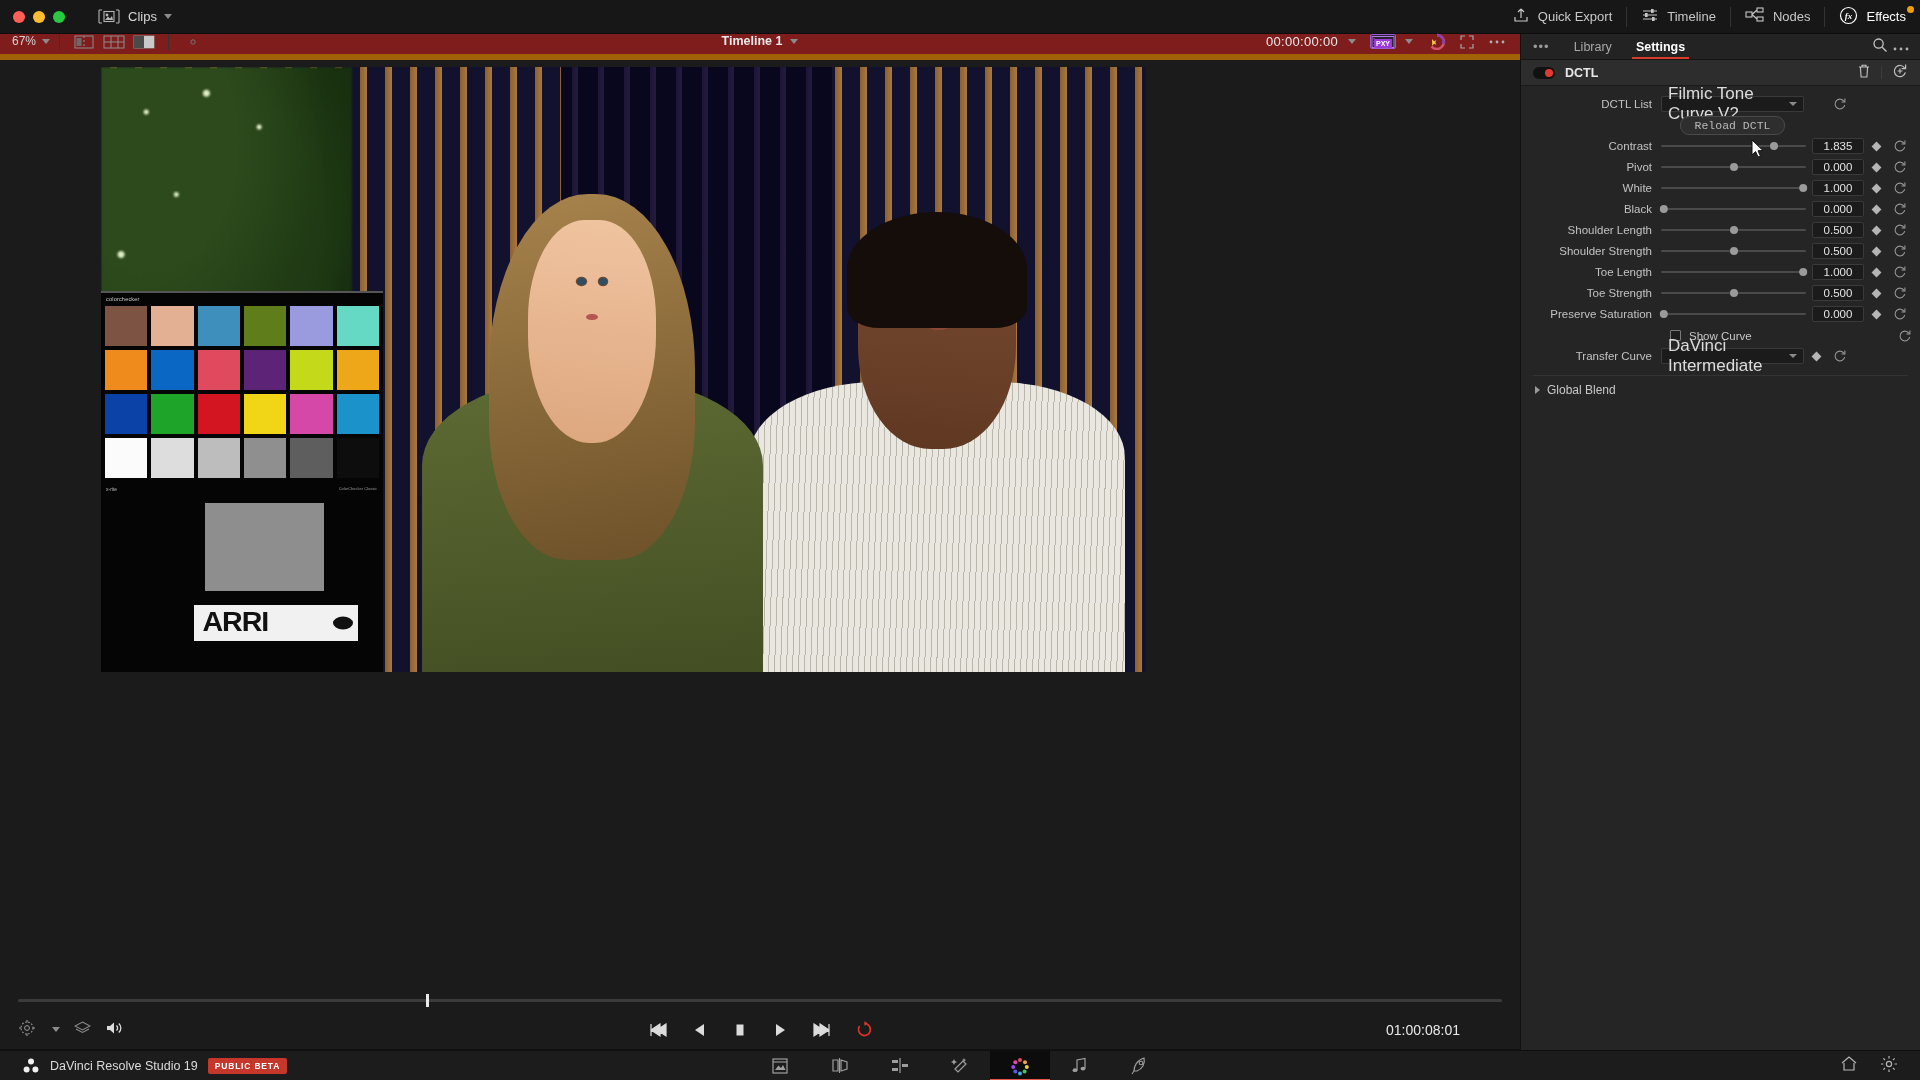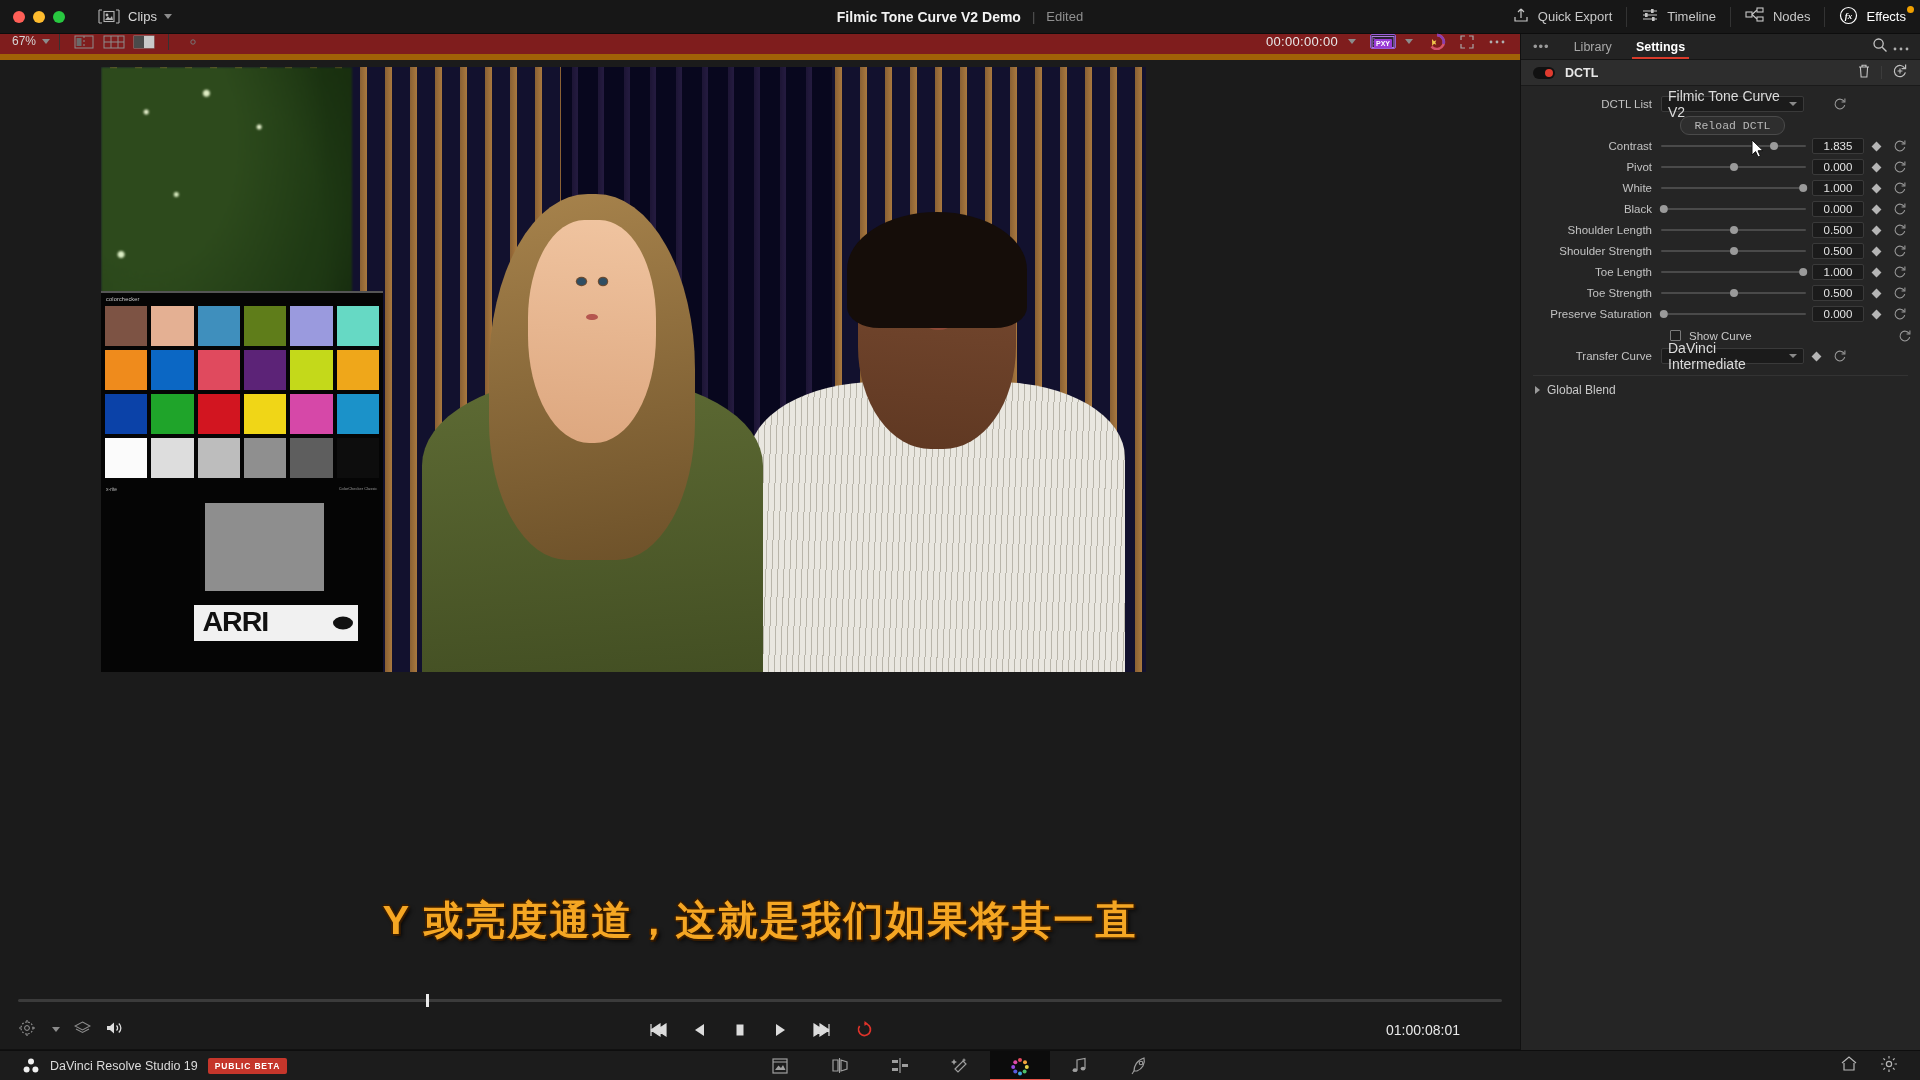--- a/index.html
+++ b/index.html
@@ -205,21 +205,21 @@
   .effect-name { font-size:12.5px; font-weight:bold; color:#e8e8e8; }
   .eh-right { margin-left:auto; display:flex; align-items:center; gap:10px; }
   .vsep { width:1px; height:13px; background:#3c3c3c; }
 
   .params { padding:8px 0 0 0; }
   .prow { display:flex; align-items:center; height:20px; margin-bottom:1px; padding-right:8px; }
   .plabel { width:140px; text-align:right; font-size:11.5px; color:#c2c2c2;
     padding-right:9px; }
   .dropdown { flex:0 0 143px; height:16px; background:#1b1b1b; border:1px solid #3a3a3a;
     border-radius:2px; display:flex; align-items:center; padding:0 6px; }
-  .dd-text { font-size:14px; color:#dcdcdc; }
+  .dd-text { font-size:17px; color:#dcdcdc; }
   .dd-chev { margin-left:auto; width:0;height:0;border-left:4px solid transparent;
     border-right:4px solid transparent;border-top:4px solid #8a8a8a; }
   .slidearea { flex:1; position:relative; height:20px; display:flex; align-items:center;
     margin-right:6px; }
   .strack { position:absolute; left:0; right:0; height:2px; background:#4a4a4a; border-radius:1px; }
   .sknob { position:absolute; width:8px; height:8px; border-radius:50%; background:#9a9a9a;
     transform:translateX(-50%); }
   .numbox { flex:0 0 52px; height:16px; background:#1b1b1b; border:1px solid #3a3a3a;
     border-radius:2px; display:flex; align-items:center; justify-content:center;
     font-size:11.5px; color:#e4e4e4; }
@@ -280,25 +280,20 @@
           <path d="M22 1 L19 1 M22 1 L22 14 M22 14 L19 14" stroke="#b5b5b5" fill="none" stroke-width="1.1"></path>
           <rect x="7" y="2.5" width="10" height="10" stroke="#b5b5b5" fill="none" stroke-width="1.1"></rect>
           <circle cx="10" cy="6" r="1.4" fill="#b5b5b5"></circle>
           <path d="M8 11 L11 7.5 L13 9.5 L15 7 L16 11 Z" fill="#b5b5b5"></path>
         </svg>
       </span>
       <span class="clips-label">Clips</span>
       <span class="chev"></span>
     </div>
 
-    <div class="title-center">
-      <span class="proj-title">Filmic Tone Curve V2 Demo</span>
-      <span class="proj-sep">|</span>
-      <span class="proj-edited">Edited</span>
-    </div>
 
     <div class="title-right">
       <div class="tr-btn">
         <span>
           <svg width="18" height="18" viewBox="0 0 18 18">
             <path d="M3 11 L3 15 L15 15 L15 11" stroke="#c8c8c8" fill="none" stroke-width="1.2"></path>
             <path d="M9 12 L9 3 M9 3 L6 6 M9 3 L12 6" stroke="#c8c8c8" fill="none" stroke-width="1.2"></path>
           </svg>
         </span>
         <span>Quick Export</span>
@@ -371,20 +366,24 @@
               <path d="M1 1 L11 1 L11 13 L1 13 Z" fill="#4a4a4a"></path>
             </svg>
         </span>
         <div class="vt-sep"></div>
         <span class="vt-icon">
           <svg width="12" height="12" viewBox="0 0 12 12">
               <circle cx="6" cy="6" r="2.2" stroke="#767676" fill="none" stroke-width="1"></circle>
             </svg>
         </span>
 
+        <div class="vt-center">
+          <span class="tlname">Timeline 1</span>
+          <span class="chev"></span>
+        </div>
 
         <div class="vt-right">
           <span class="tc-top">00:00:00:00</span>
           <span class="chev" style="margin:0 10px"></span>
           <span class="pxy">
             <svg width="24" height="14" viewBox="0 0 24 14" style="position:absolute;left:0;top:0">
               <rect x="1" y="1.5" width="22" height="11" stroke="#b07ae0" fill="none" stroke-width="1"></rect>
               <path d="M3 3 V11" stroke="#b07ae0" stroke-width="0.8" stroke-dasharray="1.5 1.5"></path>
             </svg>
             <span>PXY</span>
@@ -475,21 +474,20 @@
               <div class="cc-foot2">ColorChecker Classic</div>
               <div class="graycard"></div>
               <div class="arri">
                 <span class="arri-txt">ARRI</span>
                 <span class="arri-mark"></span>
               </div>
             </div>
           </div>
         </div>
 
-        <div class="subtitle">Y 或亮度通道，这就是我们如果将其一直</div>
       </div>
 
       <div class="scrubwrap">
         <div class="scrub">
           <div class="scrub-head" id="playhead" style="left: 27.5%;"></div>
         </div>
       </div>
 
       <div class="transport">
         <div class="tp-left">

